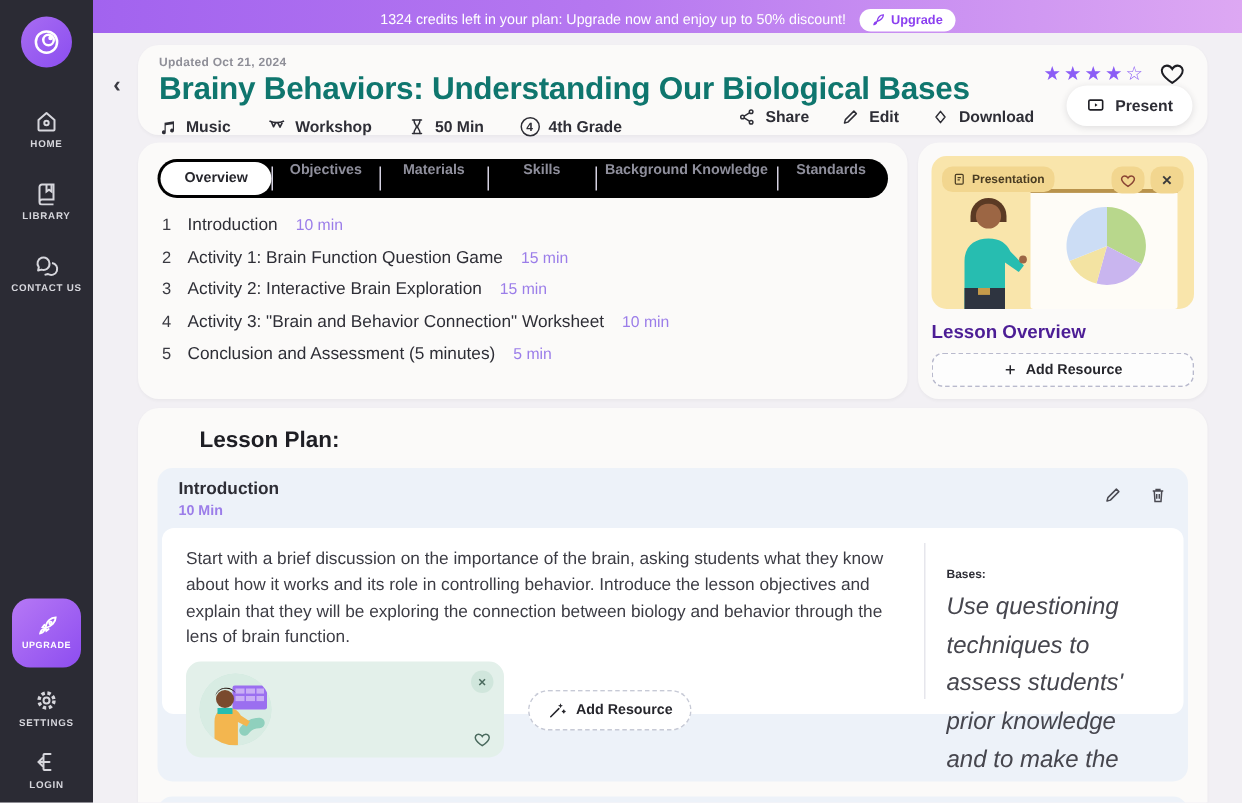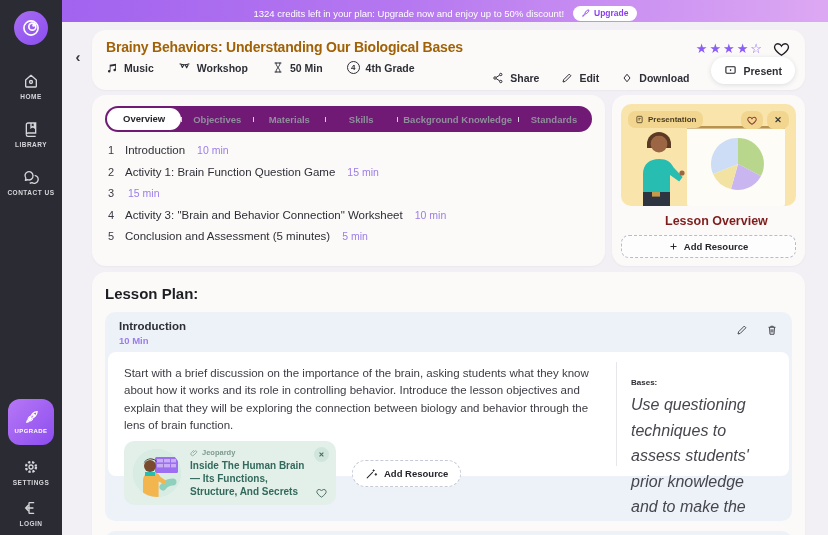--- a/index.html
+++ b/index.html
@@ -32,36 +32,36 @@
   
   .content { position:absolute; left:62px; top:22px; width:766px; height:513px; background:#f2f0f4; overflow:hidden; }
   .card { position:absolute; background:#fbfaf9; border-radius:14px; box-shadow:0 1px 2px rgba(40,40,60,.04); }
 
   .back-btn { position:absolute; left:8px; top:27px; width:16px; height:16px; color:#3a3a42;
     font-size:15px; font-weight:700; line-height:15px; text-align:center; cursor:pointer; }
 
   
   .header-card { left:30px; top:8px; width:713px; height:60px; padding:7px 14px 0; }
   .updated { font-size:8px; font-weight:700; color:#8f8f98; letter-spacing:.2px; }
-  .page-title { font-size:14px; font-weight:700; color:#a16207; letter-spacing:-.2px; margin-top:2px; }
+  .page-title { font-size:21px; font-weight:700; color:#0f766e; letter-spacing:-.2px; margin-top:2px; }
   .rating-row { position:absolute; right:14px; top:10px; display:flex; align-items:center; gap:10px; }
   .stars { display:flex; gap:2px; }
   .star { font-size:13px; color:#8b5cf6; cursor:pointer; line-height:14px; }
   .meta-row { display:flex; align-items:center; gap:24px; margin-top:6px; }
   .meta-item { display:flex; align-items:center; gap:6px; font-size:10.5px; font-weight:700; color:#2e2e36; }
   .meta-item .g4 { width:13px; height:13px; border:1.3px solid #2e2e36; border-radius:50%;
     font-size:8px; font-weight:700; display:flex; align-items:center; justify-content:center; }
   .actions-row { position:absolute; right:10px; bottom:6px; display:flex; align-items:flex-end; gap:22px; }
   .action { display:flex; align-items:center; gap:6px; font-size:10.5px; font-weight:700; color:#2e2e36; cursor:pointer; }
   .present-pill { background:#fff; border-radius:15px; height:27px; padding:0 13px;
     box-shadow:0 1px 5px rgba(40,40,60,.14); }
 
   
   .overview-card { left:30px; top:73px; width:513px; height:171px; padding:11px 13px; }
-  .tabbar { background:#701a75; border-radius:15px; height:26px; display:flex; align-items:center; padding:2px; }
+  .tabbar { background:#000000; border-radius:15px; height:26px; display:flex; padding:2px; }
   .tab { flex:1; text-align:center; font-size:9.5px; font-weight:700; color:#8f8f9c; cursor:pointer;
     white-space:nowrap; padding:0 6px; position:relative; }
   .tab + .tab::before { content:""; position:absolute; left:0; top:3px; bottom:3px; width:1px; background:#d5d2e2; }
   .tab.active { background:#fff; border-radius:13px; color:#26262c; height:22px; line-height:22px; flex:0 0 auto; padding:0 16px; }
   .tab.active::before { display:none; }
   .agenda { margin-top:12px; padding-left:3px; }
   .agenda-row { display:flex; align-items:baseline; gap:9px; height:21.5px; }
   .agenda-num { font-size:11px; color:#3a3a42; width:8px; }
   .agenda-label { font-size:11.5px; color:#2e2e36; }
   .agenda-dur { font-size:10.5px; color:#9b7de9; margin-left:3px; }
@@ -69,28 +69,28 @@
   
   .right-card { left:550px; top:73px; width:193px; height:171px; padding:9px; }
   .present-thumb { position:relative; width:175px; height:102px; border-radius:10px; background:#f9e5ab; overflow:hidden;text-align:right; }
   .pres-badge { position:absolute; left:7px; top:7px; background:#f2d68f; border-radius:7px; height:17px;
     padding:0 7px; display:flex; align-items:center; gap:4px; font-size:8px; font-weight:700; color:#4a3c22; }
   .thumb-chip { position:absolute; top:7px; width:22px; height:18px; border-radius:7px; background:#f2d68f;
     display:flex; align-items:center; justify-content:center; cursor:pointer; }
   .chip-heart { right:33px; color:#8a4434; }
   .chip-x { right:7px; color:#3a3a3a; font-size:9px; font-weight:700; }
   .thumb-art { position:absolute; left:50%; transform:translateX(-50%); bottom:0; }
-  .panel-title { font-size:12.5px; font-weight:700; color:#7f1d1d; margin-top:8px;margin-left:44px; }
+  .panel-title { font-size:12.5px; font-weight:700; color:#4c1d95; margin-top:8px; }
   .dash-btn { margin-top:7px; border:1.2px dashed #b9bacd; border-radius:8px; height:23px;
     display:flex; align-items:center; justify-content:center; gap:6px;
     font-size:9.5px; font-weight:700; color:#26262c; cursor:pointer; background:#fdfdfd; }
 
   
   .plan-card { left:30px; top:250px; width:713px; height:300px; padding:13px 13px; }
-  .plan-heading { font-size:15px; font-weight:700; color:#1e1e24; }
+  .plan-heading { font-size:15px; font-weight:700; color:#1e1e24;margin-left:28px; }
   .section-card { margin-top:10px; background:#edf2f9; border-radius:10px; height:209px; overflow:hidden; }
   .section-head { display:flex; justify-content:space-between; align-items:flex-start; padding:8px 14px 6px; }
   .section-title { font-size:11.5px; font-weight:700; color:#2e2e36; }
   .section-dur { font-size:9.5px; font-weight:700; color:#9b7de9; margin-top:3px; }
   .section-tools { display:flex; gap:18px; margin-top:4px; color:#4a4a52; }
   .tool { cursor:pointer; }
   .section-body { margin:0 3px 3px; background:#fff; border-radius:8px; height:124px; display:flex; }
   .body-left { flex:1; padding:13px 16px 10px; }
   .body-para { font-size:11.5px; line-height:1.5; color:#3c3c44; max-width:478px; }
   .aligned-lbl { margin-top:11px; font-size:8px; font-weight:700; letter-spacing:.4px; color:#2e2e36; }
@@ -187,20 +187,21 @@
     </svg>
     <span>Upgrade</span>
   </span>
 </div>
 
 <div class="content">
 
   <div class="back-btn">‹</div>
 
   <section class="card header-card">
+    <div class="updated">Updated Oct 21, 2024</div>
     <h1 class="page-title">Brainy Behaviors: Understanding Our Biological Bases</h1>
     <div class="rating-row">
       <span class="stars">
           <span class="star">★</span>
           <span class="star">★</span>
           <span class="star">★</span>
           <span class="star">★</span>
           <span class="star">☆</span>
         </span>
       <svg width="19" height="18" viewBox="0 0 24 24" fill="none" stroke="#1e1e24" stroke-width="1.8" style="cursor:pointer">
@@ -280,20 +281,21 @@
         <span class="agenda-label">Introduction</span>
         <span class="agenda-dur">10 min</span>
       </div>
       <div class="agenda-row">
         <span class="agenda-num">2</span>
         <span class="agenda-label">Activity 1: Brain Function Question Game</span>
         <span class="agenda-dur">15 min</span>
       </div>
       <div class="agenda-row">
         <span class="agenda-num">3</span>
+        <span class="agenda-label">Activity 2: Interactive Brain Exploration</span>
         <span class="agenda-dur">15 min</span>
       </div>
       <div class="agenda-row">
         <span class="agenda-num">4</span>
         <span class="agenda-label">Activity 3: "Brain and Behavior Connection" Worksheet</span>
         <span class="agenda-dur">10 min</span>
       </div>
       <div class="agenda-row">
         <span class="agenda-num">5</span>
         <span class="agenda-label">Conclusion and Assessment (5 minutes)</span>
@@ -380,29 +382,20 @@
                   <rect x="24" y="15" width="6" height="3.4" fill="#c9aef5"></rect>
                     <rect x="31" y="15" width="6" height="3.4" fill="#c9aef5"></rect>
                     <rect x="38" y="15" width="5" height="3.4" fill="#c9aef5"></rect>
                   <path d="M30 38a12 12 0 0 1 10-5" fill="none" stroke="#8fd0bd" stroke-width="7" stroke-linecap="round"></path>
                   <path d="M10 48V32c0-6 4-9 9-9 4.6 0 7 2 8.6 5l6 4-2 3.4-6-3V48z" fill="#f3b64f"></path>
                   <circle cx="17" cy="17" r="6" fill="#7a4a2e"></circle>
                   <path d="M10.5 15a7.5 7.5 0 0 1 13.8-1.6c-2-2.4-4.2-3.2-7.2-3.2-2.8 0-5 1.6-6.6 4.8z" fill="#241710"></path>
                   <rect x="12" y="23" width="10" height="4" fill="#27bdb0"></rect>
                 </svg>
               </span>
-              <div>
-                <div class="res-type">
-                  <svg width="8" height="8" viewBox="0 0 24 24" fill="none" stroke="#7d9a90" stroke-width="2.2">
-                    <path d="M8.5 12.5l6.5-6.5a3.2 3.2 0 0 1 4.5 4.5l-8 8a5.3 5.3 0 0 1-7.5-7.5l7.5-7.5"></path>
-                  </svg>
-                  <span>Jeopardy</span>
-                </div>
-                <div class="res-title">Inside The Human Brain — Its Functions, Structure, And Secrets</div>
-              </div>
               <span class="res-x">✕</span>
               <span class="res-heart">
                 <svg width="13" height="12" viewBox="0 0 24 24" fill="none" stroke="#4a6a5e" stroke-width="2">
                   <path d="M12 20.3S4.8 15.6 3.1 11.4C1.8 8.2 3.9 5 7.2 5c2 0 3.8 1.2 4.8 3 1-1.8 2.8-3 4.8-3 3.3 0 5.4 3.2 4.1 6.4C19.2 15.6 12 20.3 12 20.3z"></path>
                 </svg>
               </span>
             </div>
             <div class="addres-pill">
               <svg width="13" height="13" viewBox="0 0 24 24" fill="none" stroke="#26262c" stroke-width="1.9" stroke-linecap="round">
                 <path d="M4 20L14 10"></path>

